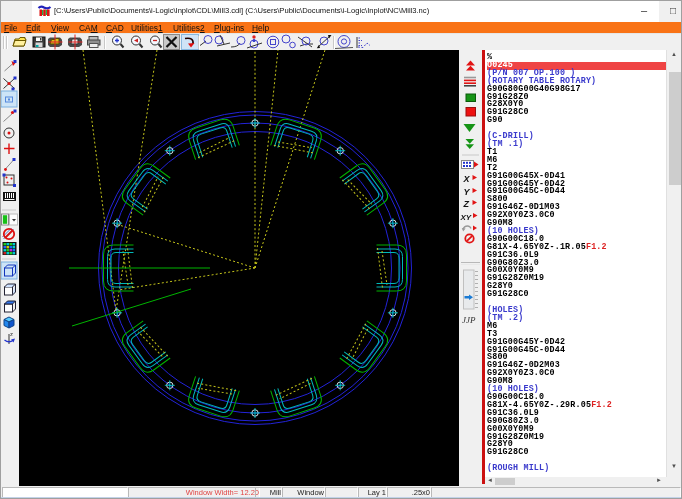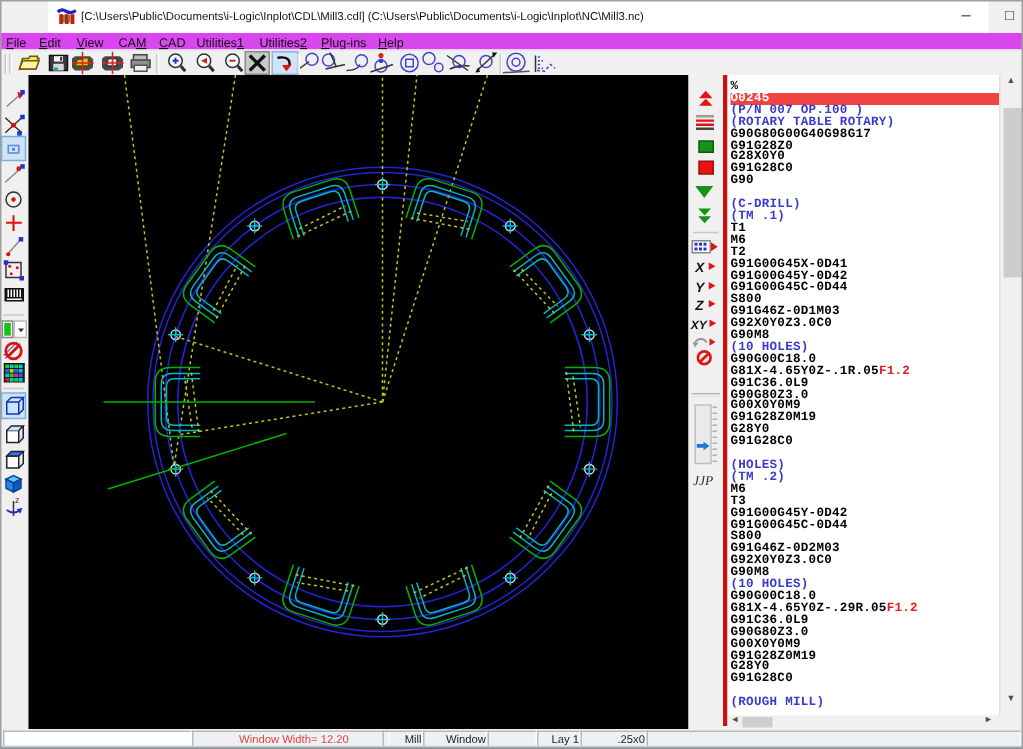--- a/index.html
+++ b/index.html
@@ -1,21 +1,21 @@
 <!DOCTYPE html>
 <html><head>
 <meta charset="utf-8">
 <style>
 html,body{margin:0;padding:0;}
 body{width:682px;height:499px;overflow:hidden;font-family:"Liberation Sans",sans-serif;background:#f0f0f0;position:relative;}
 .abs{position:absolute;}
 #titlebar{left:0;top:0;width:627px;height:22px;background:#ffffff;margin-left:32px;}
 #title-text{left:22px;top:6px;font-size:7.6px;color:#111;white-space:nowrap;}
 .winbtn{top:0px;width:30px;height:21px;text-align:center;color:#333;font-size:11px;line-height:21px;}
-#menubar{left:0;top:22px;width:682px;height:11px;background:#d946ef;}
+#menubar{left:0;top:22px;width:682px;height:11px;background:#f97316;}
 .mi{position:absolute;top:1px;font-size:8.4px;color:#111;}
 .mi u{text-decoration:underline;}
 #toolbar{left:0;top:33px;width:682px;height:17px;background:#f0f0f0;border-top:1px solid #e6e6e6;}
 .tsep{position:absolute;top:2px;width:1px;height:13px;background:#c8c8c8;border-right:1px solid #fff;}
 #leftbar{left:0;top:50px;width:19px;height:436px;background:#f0f0f0;border-right:1px solid #d8d8d8;}
 #rightbar{left:459px;top:50px;width:23px;height:436px;background:#f0f0f0;}
 #redbar{left:482px;top:50px;width:3px;height:434px;background:#cc1111;}
 #textpanel{left:485px;top:50px;width:181px;height:427px;background:#fff;}
 #gcode{position:absolute;left:2px;top:4px;font-family:"Liberation Mono",monospace;font-size:8.4px;font-weight:bold;line-height:7.9px;letter-spacing:0.18px;white-space:pre;color:#000;}
 .cm{color:#3a3acc;}
@@ -560,21 +560,21 @@
  <div class="abs" style="left:2px;top:22px;width:12px;height:113px;background:#cdcdcd"></div>
  <div class="abs arr" style="left:4px;top:413px">▼</div>
 </div>
 <div class="abs" id="hscroll">
  <div class="abs arr" style="left:2px;top:0px">◄</div>
  <div class="abs" style="left:10px;top:1px;width:20px;height:7px;background:#cdcdcd"></div>
  <div class="abs arr" style="left:171px;top:0px">►</div>
 </div>
 <div class="abs" id="statusbar">
  <div class="sbox" style="left:2px;width:124px;background:#fff"></div>
- <div class="sbox" style="left:128px;width:126px;color:#e04444;text-align:center;padding-left:4px">Window Width= 12.20</div>
+ <div class="sbox" style="left:128px;width:126px;color:#e04444;text-align:right;padding-left:4px">Window Width= 12.20</div>
  <div class="sbox" style="left:255px;width:25px">Mill</div>
  <div class="sbox" style="left:282px;width:41px">Window</div>
  <div class="sbox" style="left:325px;width:31px"></div>
  <div class="sbox" style="left:358px;width:27px">Lay 1</div>
  <div class="sbox" style="left:387px;width:42px">.25x0</div>
  <div class="sbox" style="left:431px;width:248px"></div>
 </div>
 <div class="abs" style="left:0;top:497px;width:682px;height:2px;background:#c3d3e8"></div>
 <div class="abs" id="winborder"></div>
 

